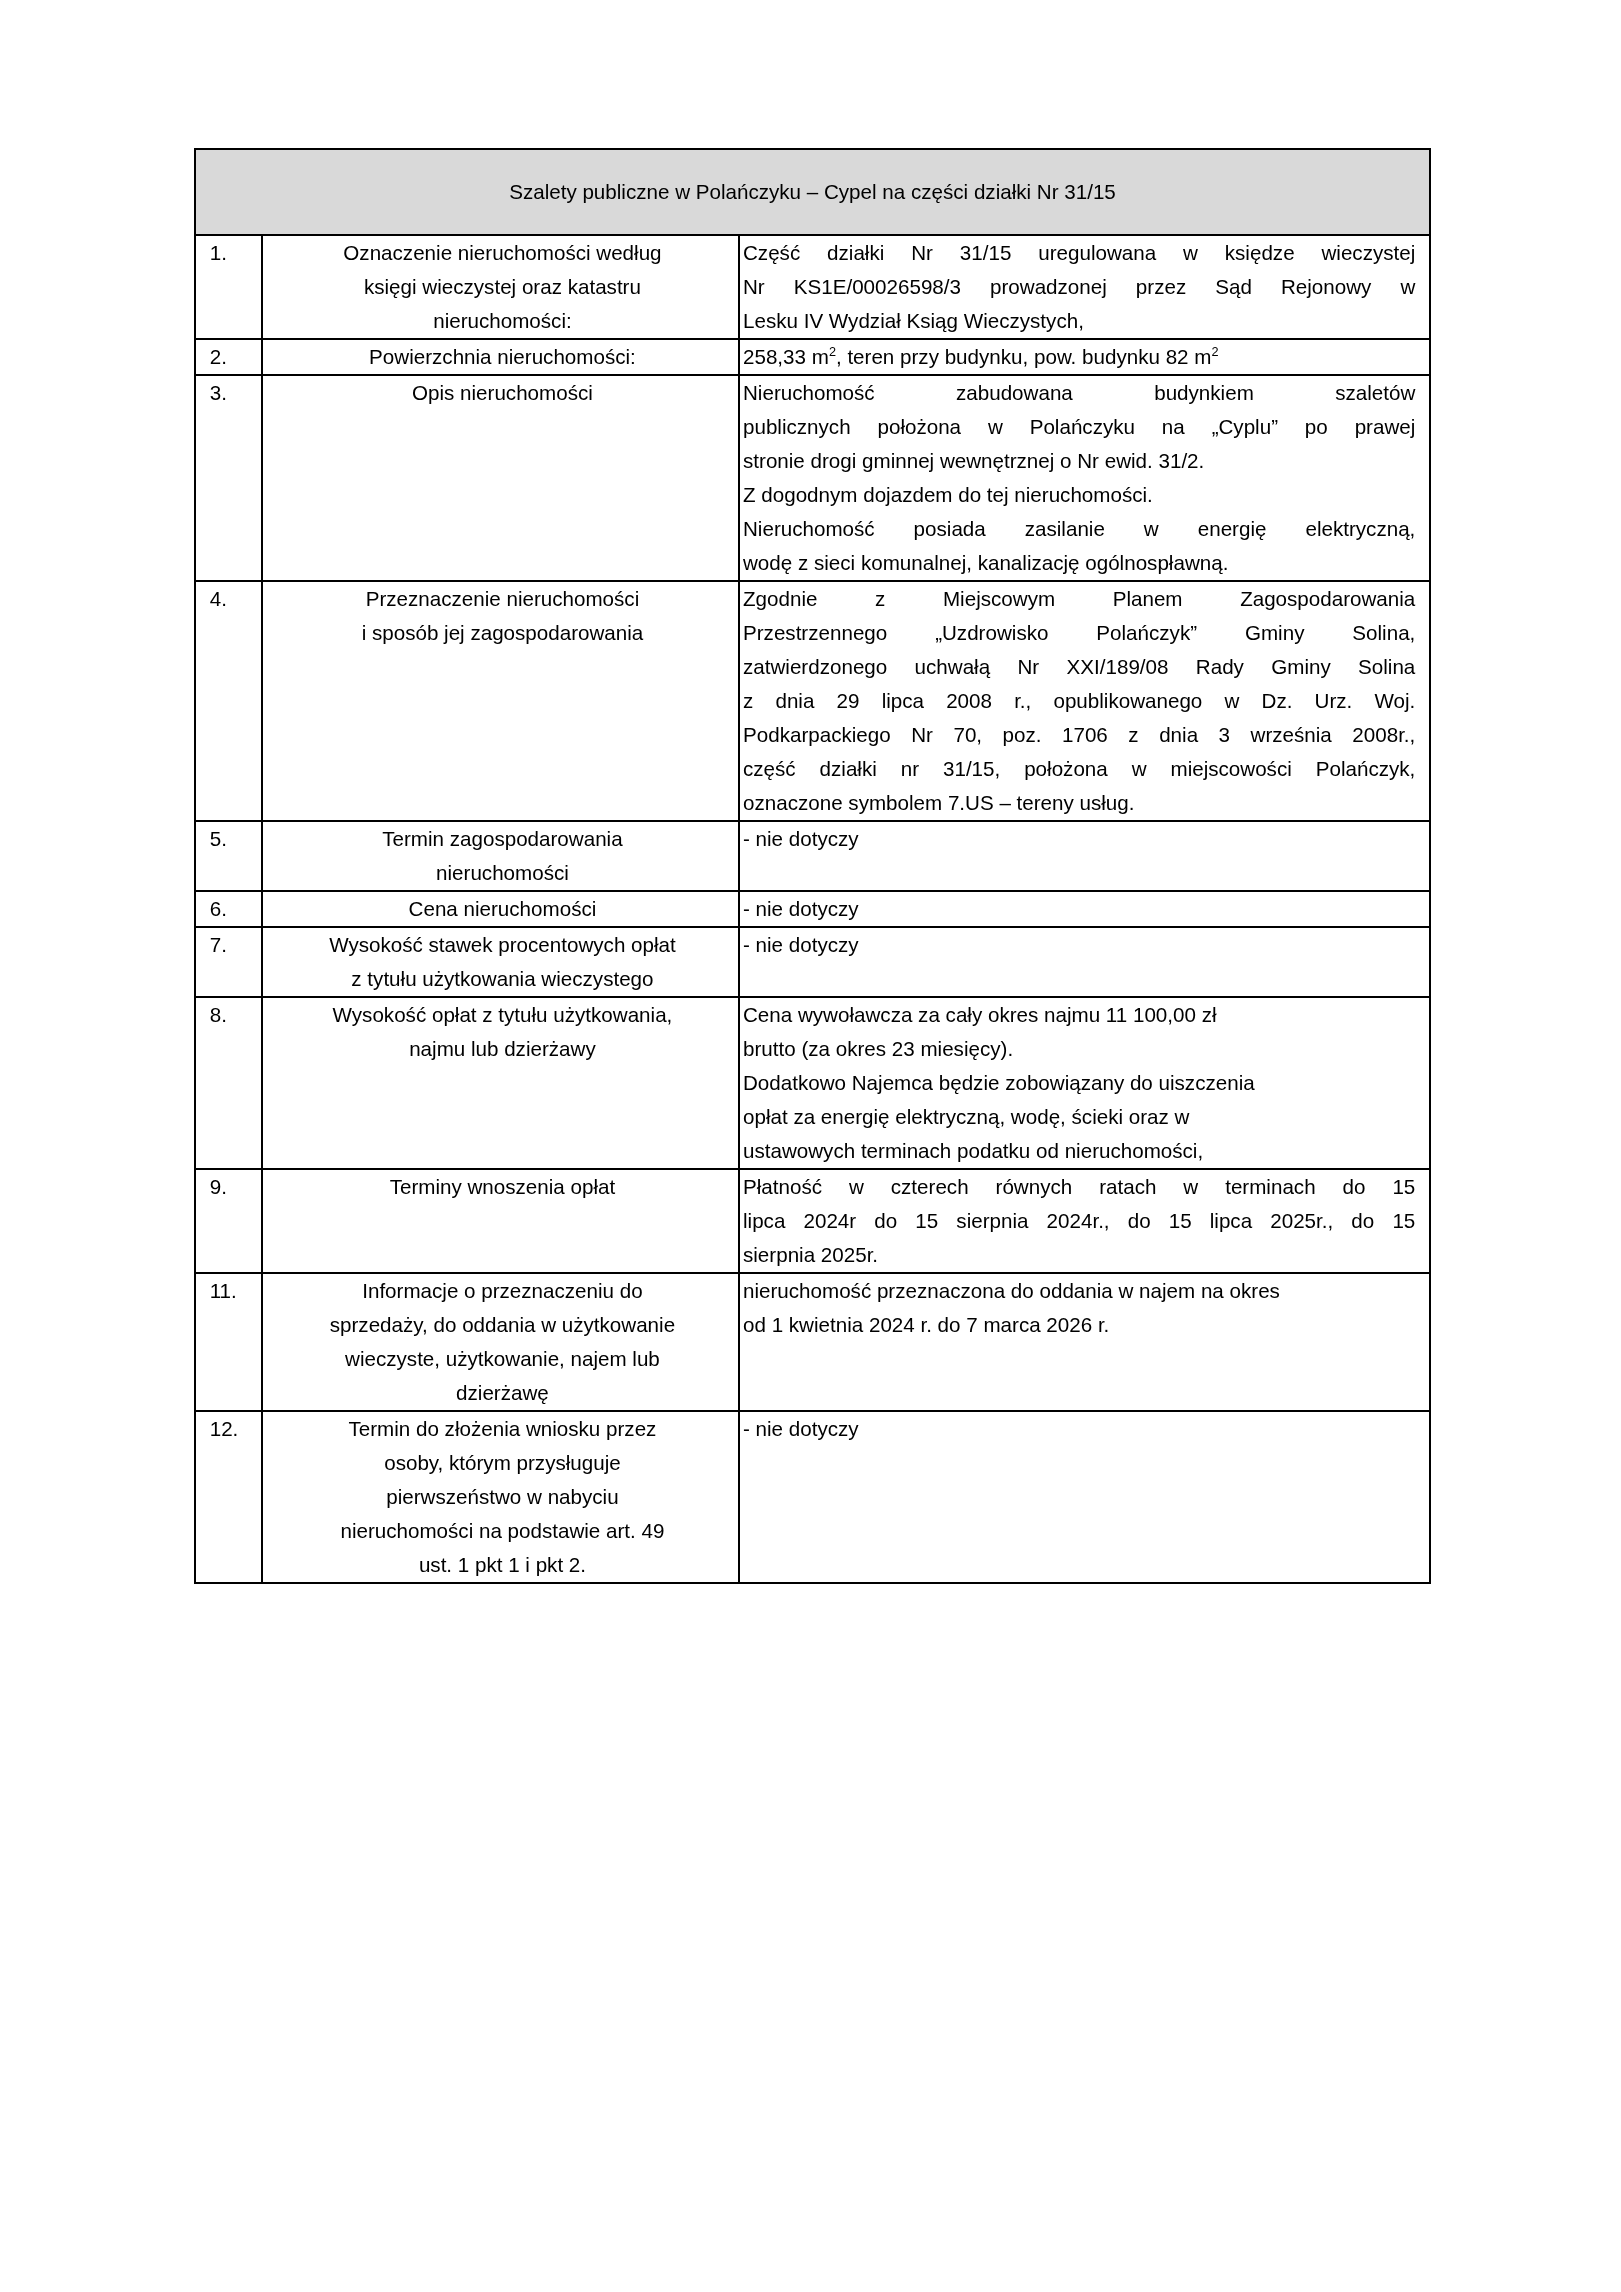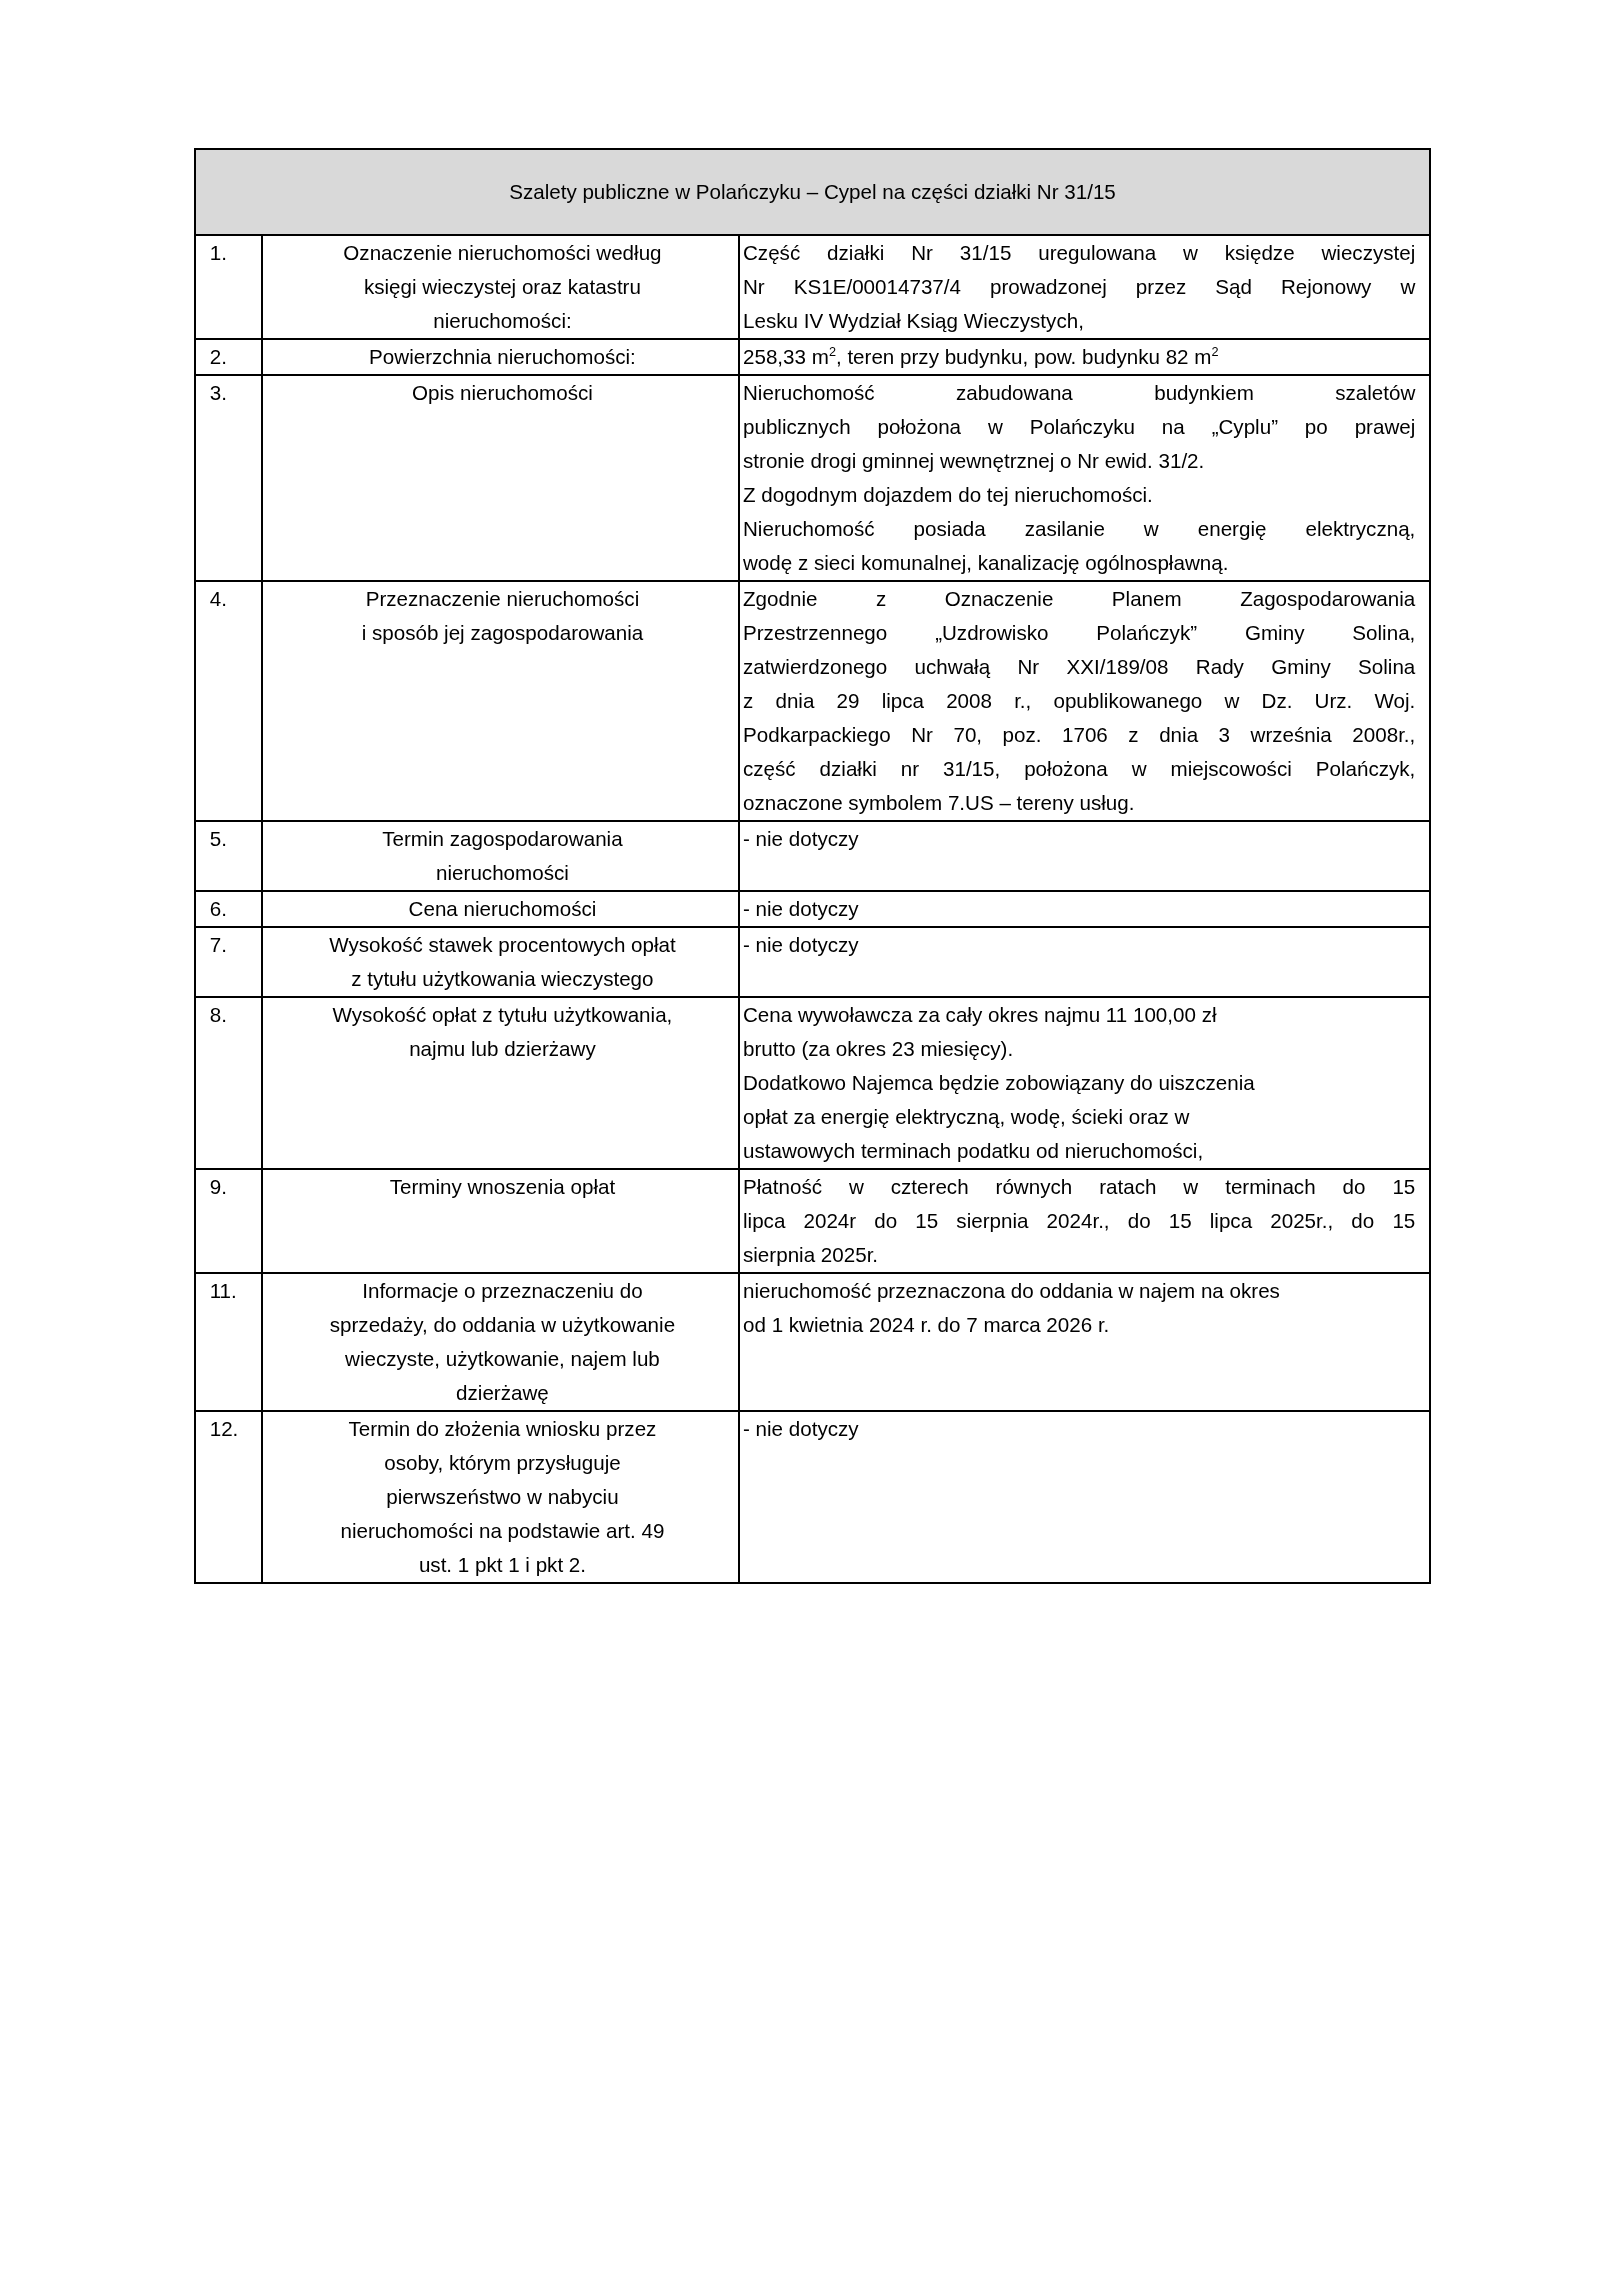--- a/index.html
+++ b/index.html
@@ -87,21 +87,21 @@
 
       <tr style="height:103px;">
         <td class="num">1.</td>
         <td class="label">
           <span class="line">Oznaczenie nieruchomości według</span>
           <span class="line">księgi wieczystej oraz katastru</span>
           <span class="line">nieruchomości:</span>
         </td>
         <td class="value">
           <span class="justify-line">Część działki Nr 31/15 uregulowana w księdze wieczystej</span>
-          <span class="justify-line">Nr KS1E/00014737/4 prowadzonej przez Sąd Rejonowy w</span>
+          <span class="justify-line">Nr KS1E/00026598/3 prowadzonej przez Sąd Rejonowy w</span>
           <span class="line">Lesku IV Wydział Ksiąg Wieczystych,</span>
         </td>
       </tr>
 
       <tr style="height:34px;">
         <td class="num">2.</td>
         <td class="label">Powierzchnia nieruchomości:</td>
         <td class="value"><span>258,33 m</span><sup>2</sup><span>, teren przy budynku, pow. budynku 82 m</span><sup>2</sup></td>
       </tr>
 
@@ -118,21 +118,21 @@
         </td>
       </tr>
 
       <tr style="height:236px;">
         <td class="num">4.</td>
         <td class="label">
           <span class="line">Przeznaczenie nieruchomości</span>
           <span class="line">i sposób jej zagospodarowania</span>
         </td>
         <td class="value">
-          <span class="justify-line">Zgodnie z Oznaczenie Planem Zagospodarowania</span>
+          <span class="justify-line">Zgodnie z Miejscowym Planem Zagospodarowania</span>
           <span class="justify-line">Przestrzennego „Uzdrowisko Polańczyk” Gminy Solina,</span>
           <span class="justify-line">zatwierdzonego uchwałą Nr XXI/189/08 Rady Gminy Solina</span>
           <span class="justify-line">z dnia 29 lipca 2008 r., opublikowanego w Dz. Urz. Woj.</span>
           <span class="justify-line">Podkarpackiego Nr 70, poz. 1706 z dnia 3 września 2008r.,</span>
           <span class="justify-line">część działki nr  31/15, położona w miejscowości Polańczyk,</span>
           <span class="line">oznaczone symbolem 7.US – tereny usług.</span>
         </td>
       </tr>
 
       <tr style="height:68px;">

